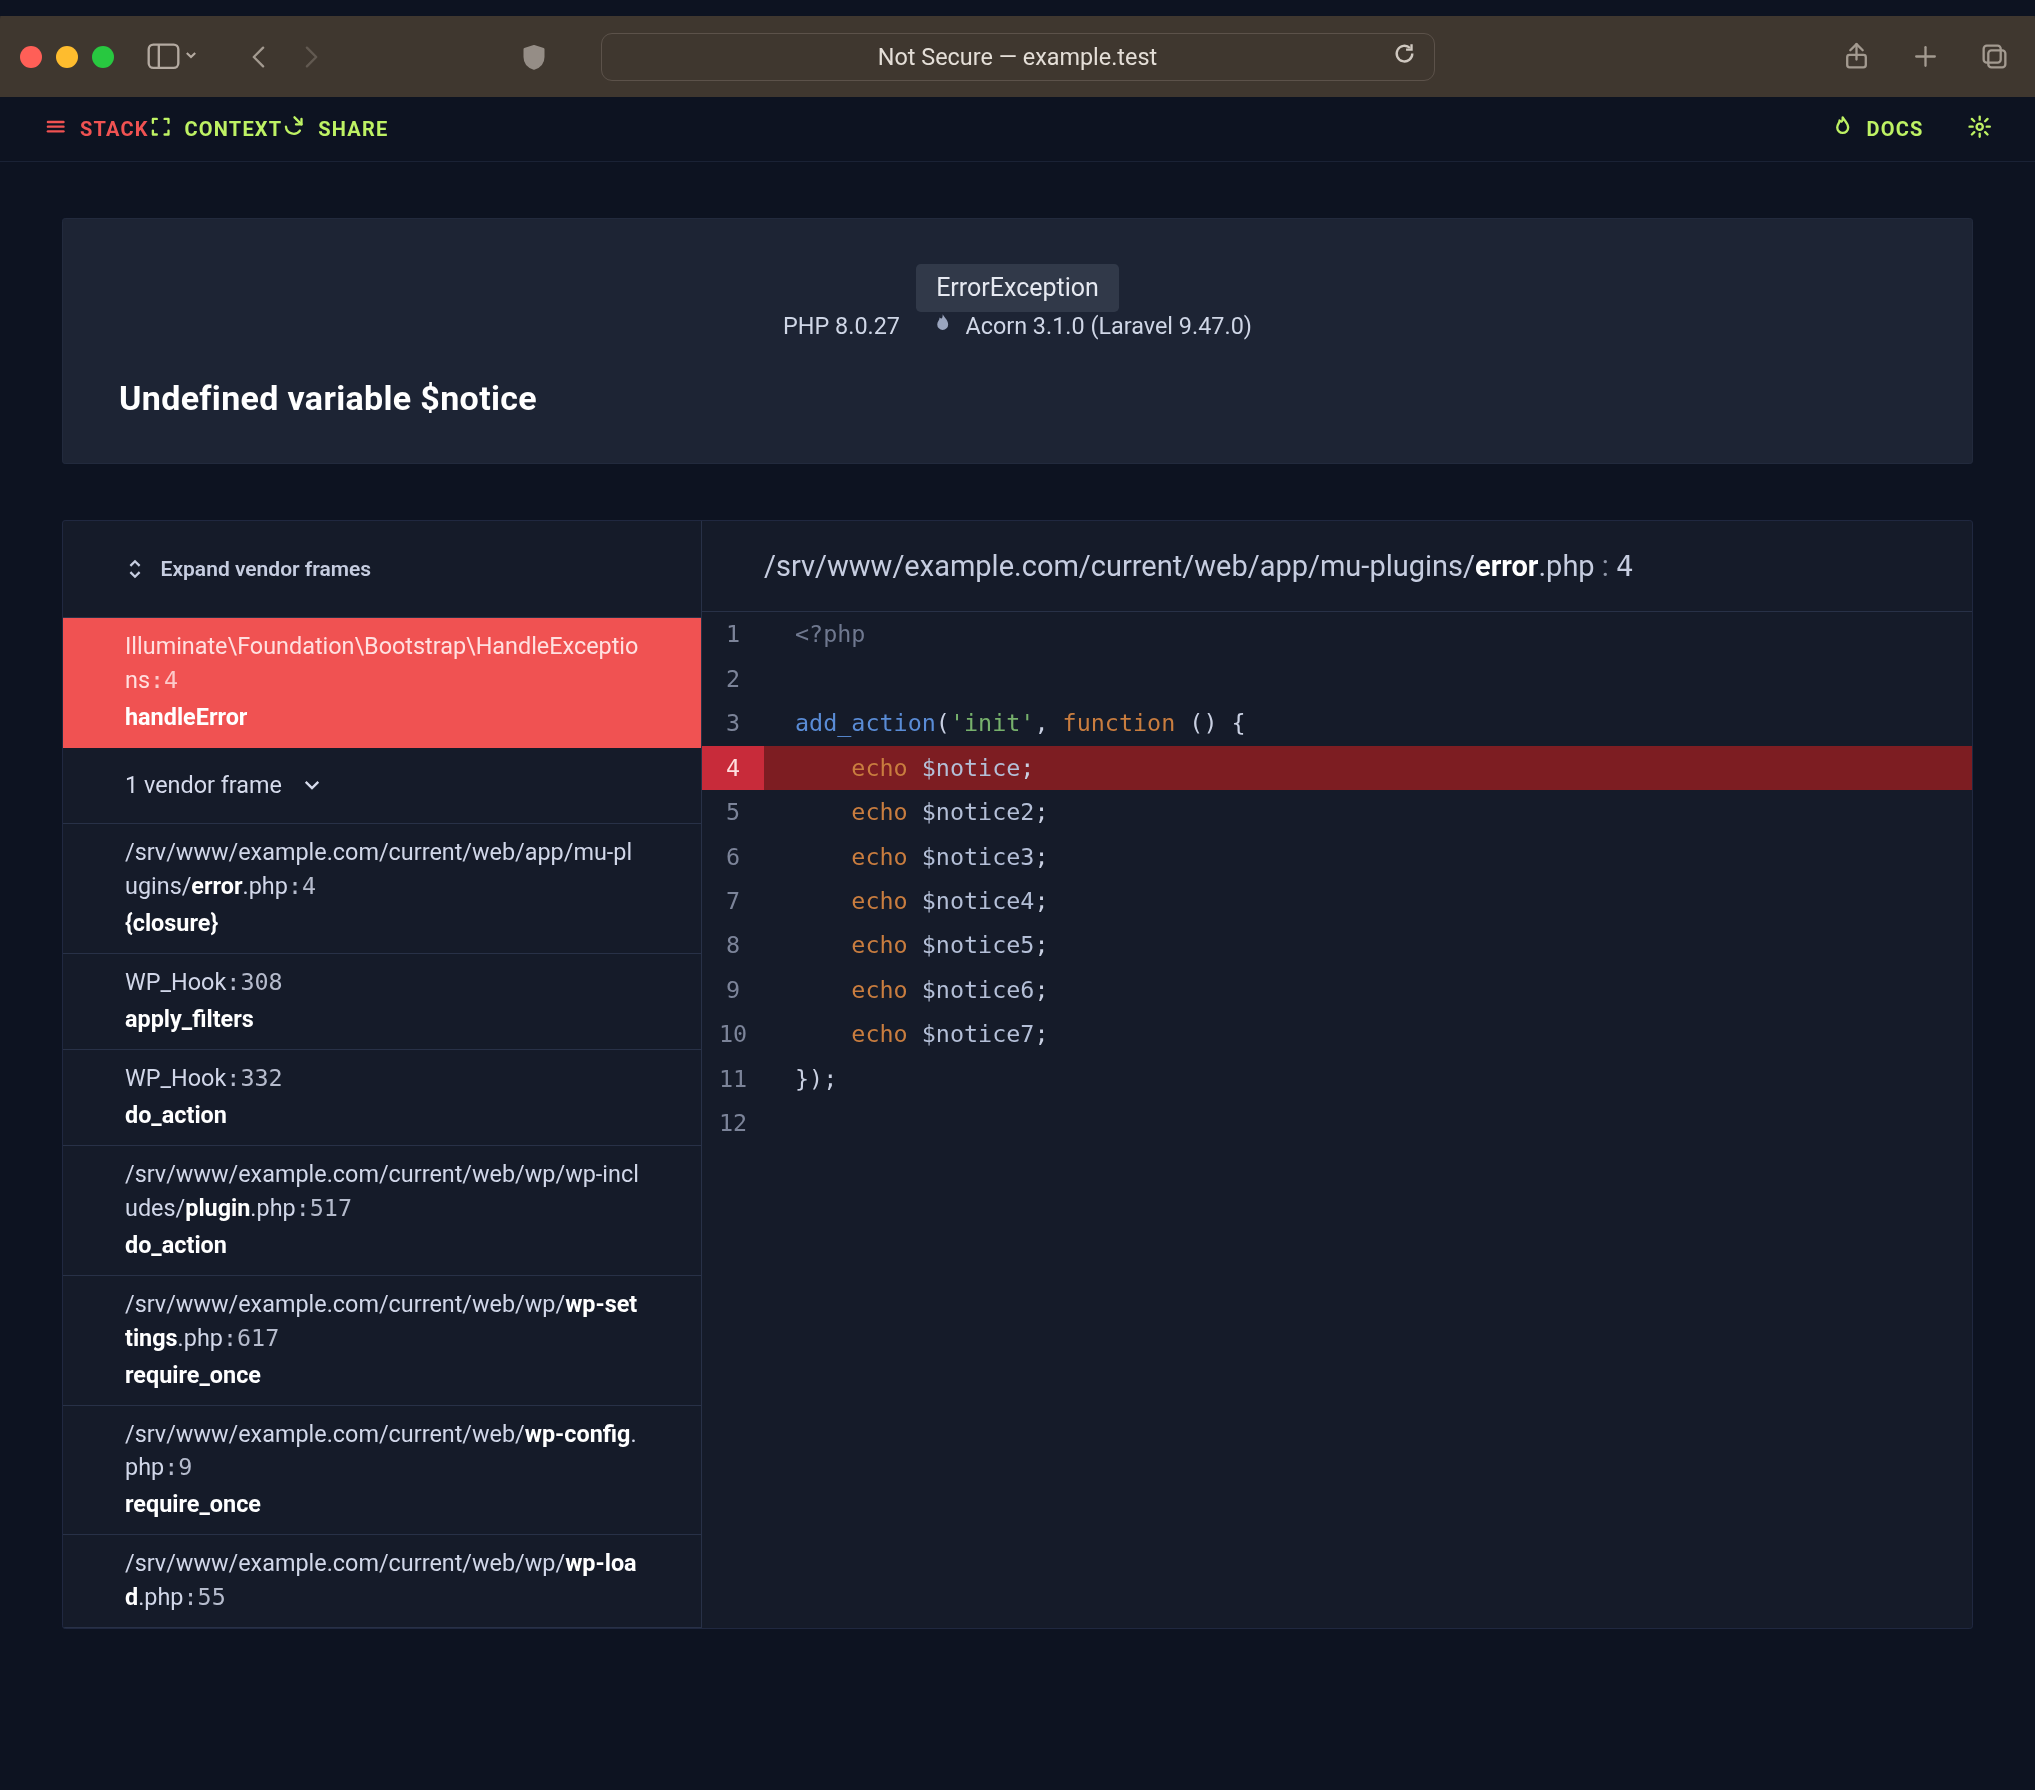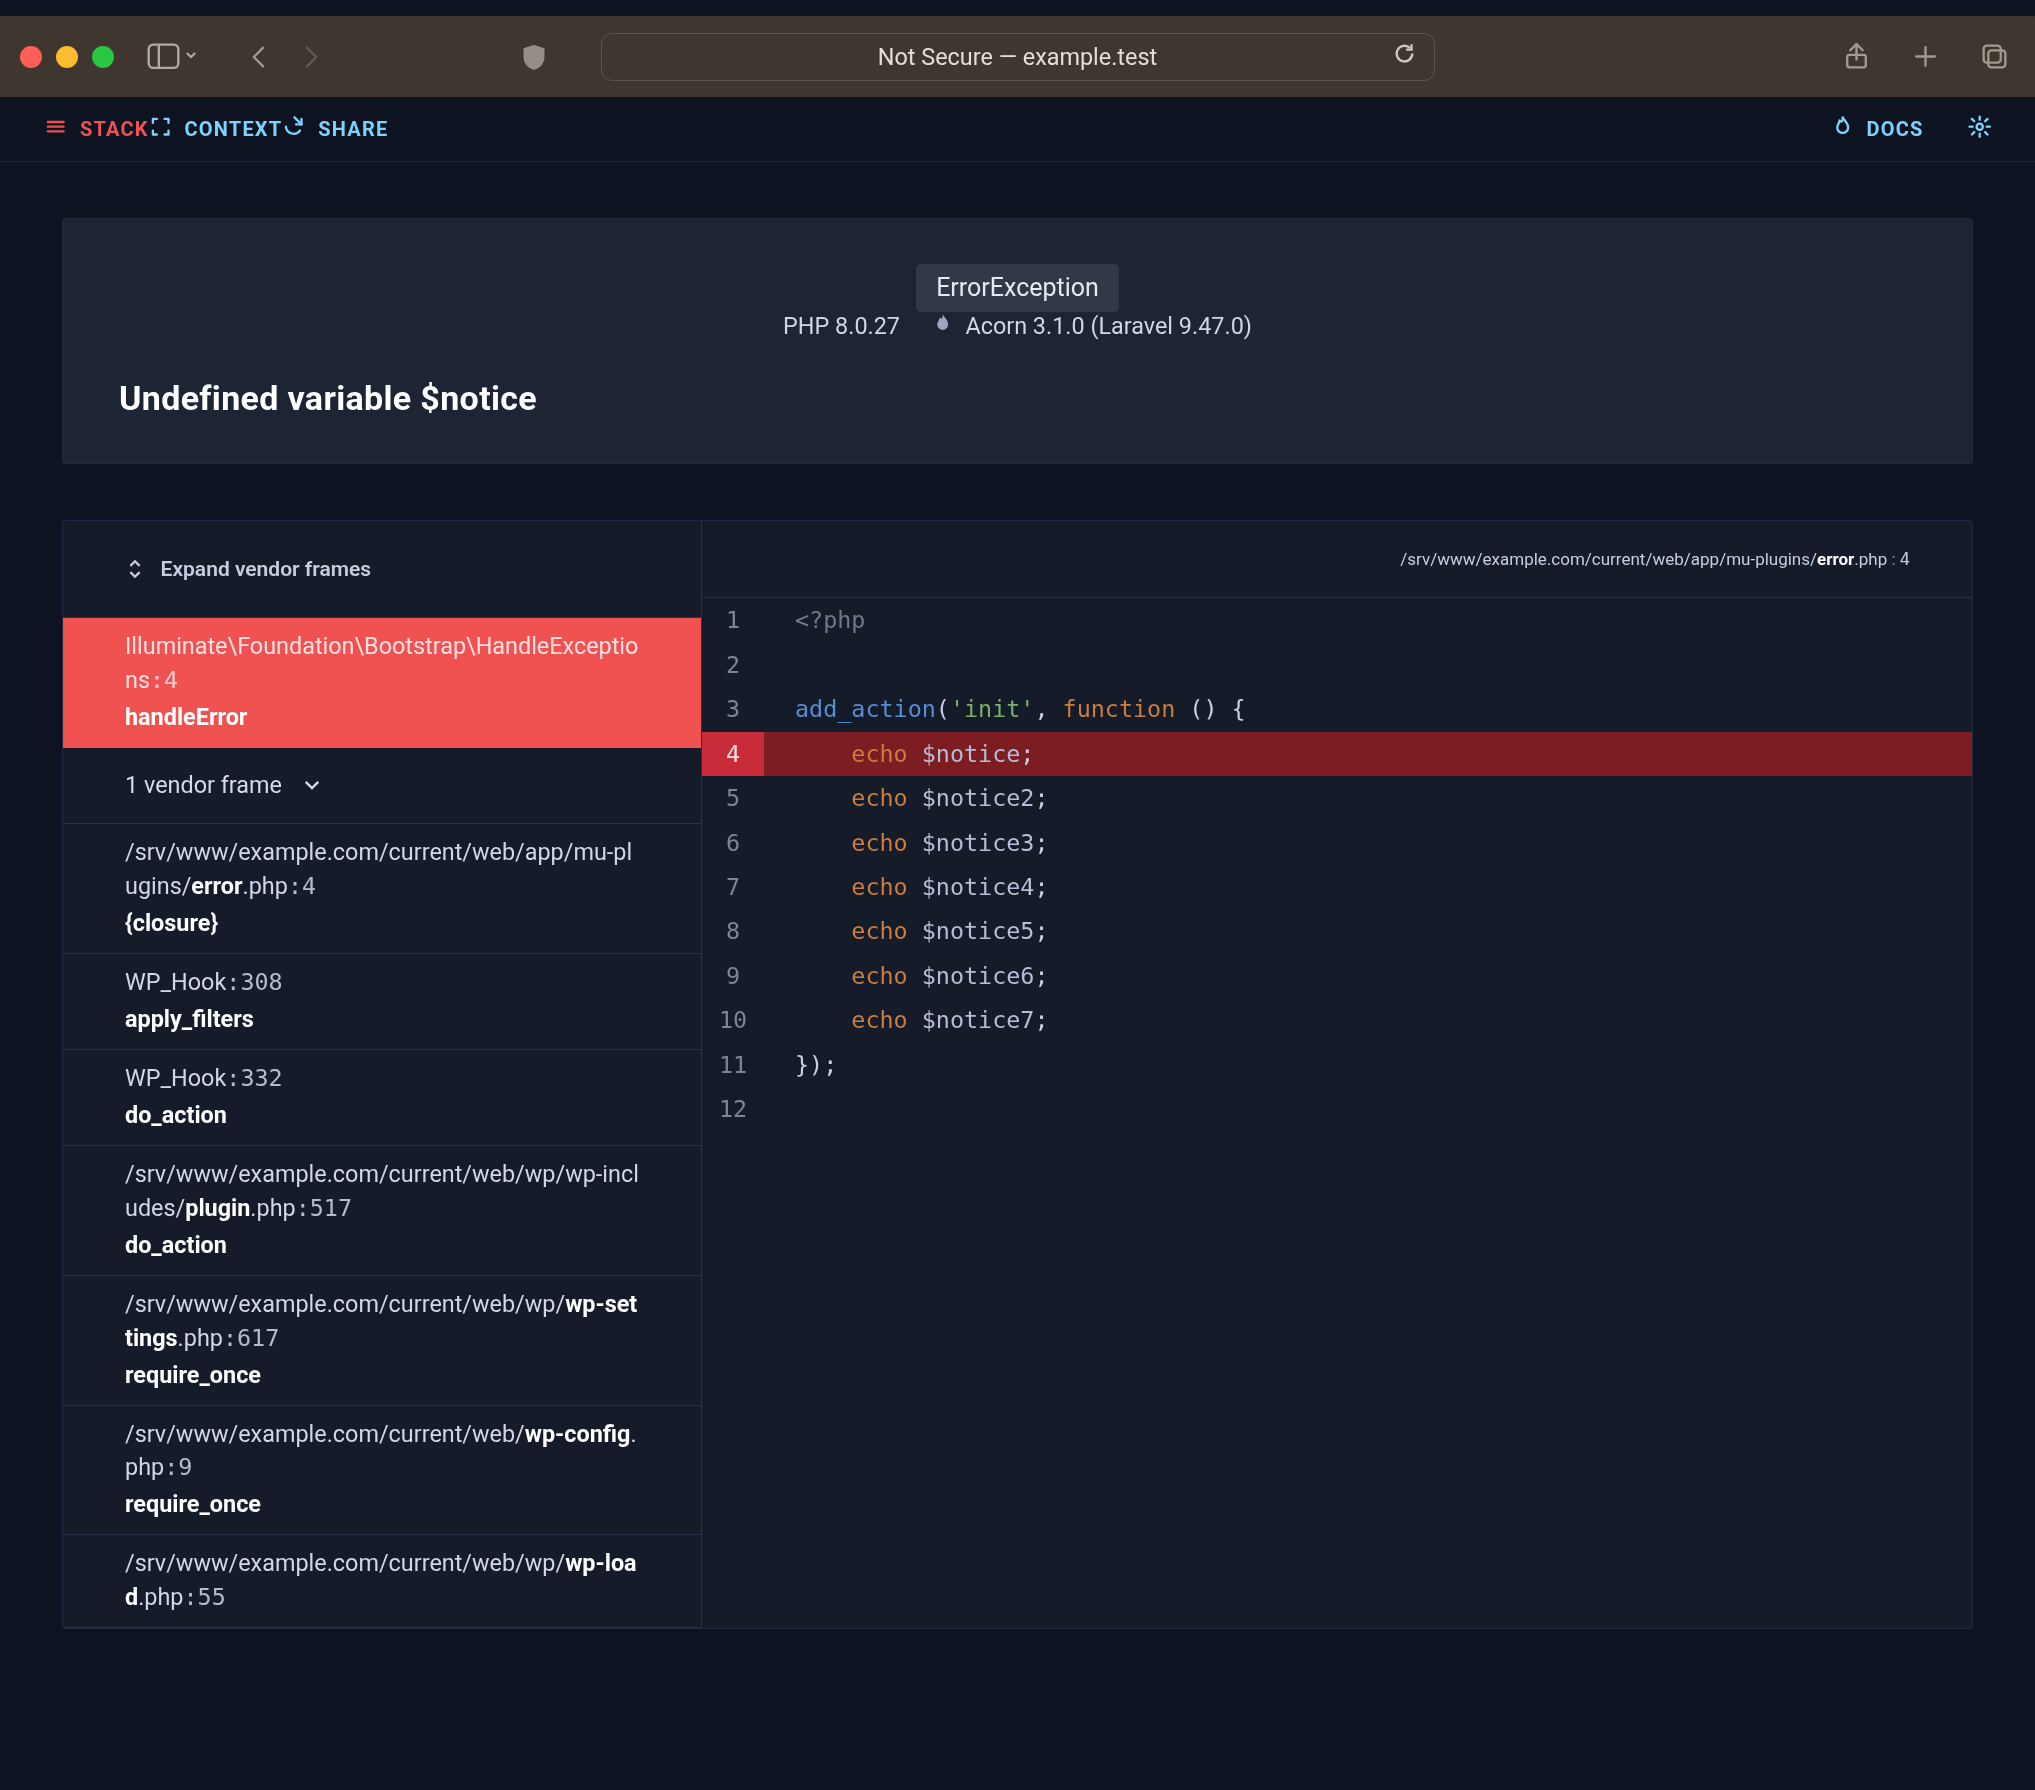--- a/index.html
+++ b/index.html
@@ -91,21 +91,21 @@
     height: 65px;
     border-bottom:0.8px solid #1a2235;
     display:flex; align-items:center;
     padding: 0 44px;
     font-weight:700;
     background: var(--bg-deep);
     font-size:20px;
     letter-spacing: 0.06em;
   }
   .menubar-left { display:flex; align-items:center; }
-  .menu-item { display:flex; align-items:center; gap:12.5px; color:#7dd3fc; }
+  .menu-item { display:flex; align-items:center; gap:12.5px; color:#bef264; }
   .menu-item.active { color: var(--accent-red); }
   .menubar-right { margin-left:auto; display:flex; align-items:center; gap:44px; color:#d4dbea; }
   .menu-icon svg { width:23.4px; height:23.4px; stroke:currentColor; fill:none; stroke-width:3; stroke-linecap:round; stroke-linejoin:round; }
 
   
   .content {
     padding: 56px 62px 0 62px;
   }
 
   
@@ -184,23 +184,22 @@
     border-bottom:0.8px solid var(--border);
     display:flex; align-items:center; gap:18.7px;
     color:#d6dbec;
   }
   .frame-collapsed svg { width:22px; height:22px; stroke:#d6dbec; fill:none; stroke-width:3; }
 
   
   .codepane { position:relative; }
   .codepane-path {
     padding: 28px 62px;
-    text-align:right;
     color:#c6cde0;
-    font-size:17px;
+    font-size:29px;
     border-bottom:0.8px solid var(--border);
   }
   .codepane-path b { color:#fff; font-weight:700; }
   .codepane-path .ln { font-family: ui-monospace, SFMono-Regular, Menlo, monospace; }
 
   .code {
     font-family: ui-monospace, SFMono-Regular, Menlo, monospace;
     font-size:23.4px;
     line-height:1.9;
     padding-bottom:62px;

